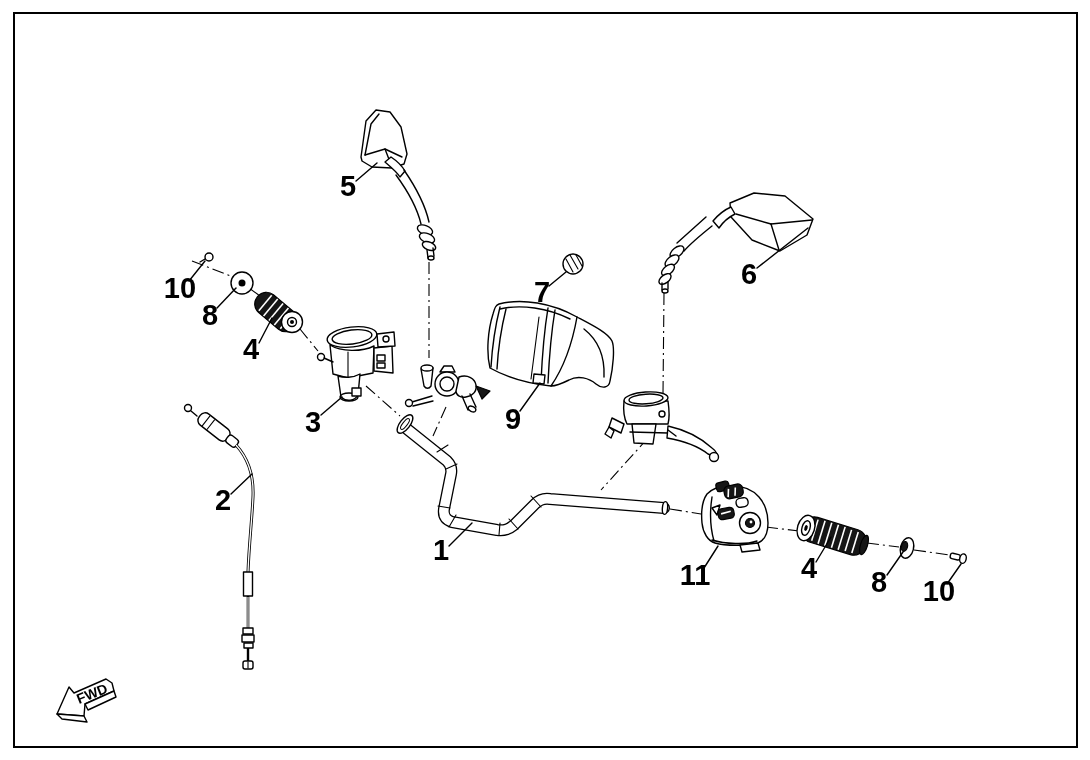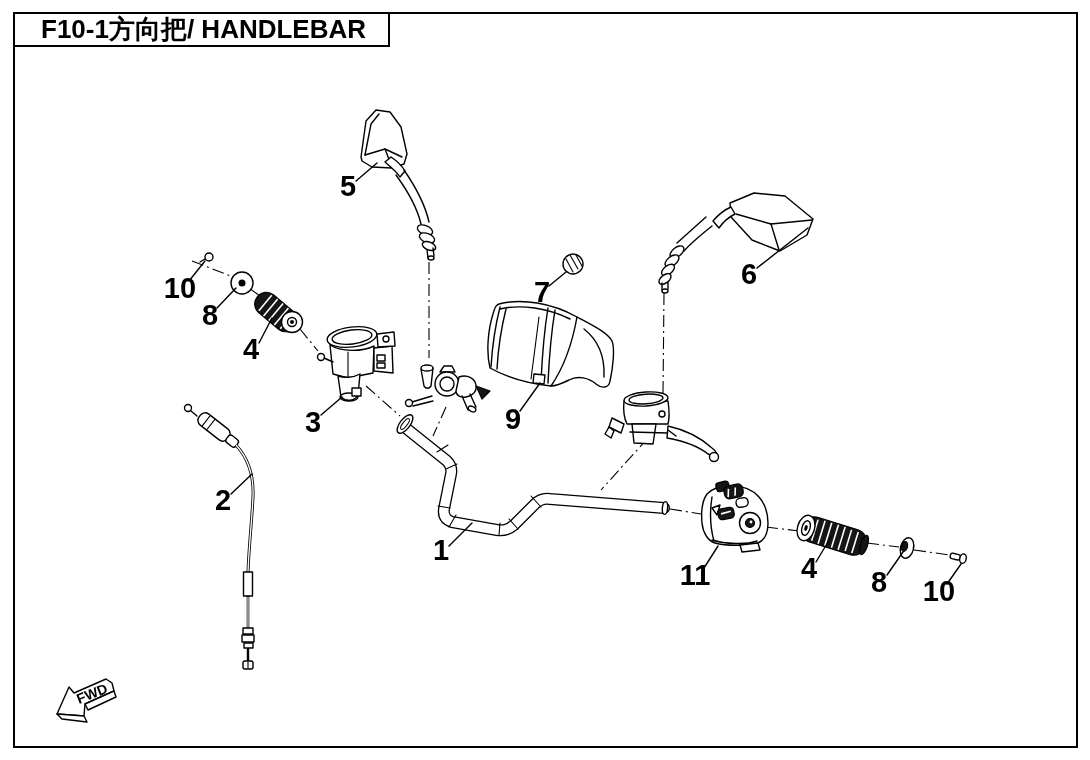--- a/index.html
+++ b/index.html
@@ -28,23 +28,20 @@
   .rib { stroke:#ffffff; stroke-width:1.6; fill:none; }
   .axis { fill:none; stroke:#000; stroke-width:1.1; stroke-dasharray:12 4 2 4; }
   .plabel { font-family:"Liberation Sans", sans-serif; font-size:29px; font-weight:bold; fill:#000; text-anchor:middle; }
   .fwdtxt { font-family:"Liberation Sans", sans-serif; font-size:14px; font-weight:bold; fill:#000; }
 </style>
 </head>
 <body>
 
 <div class="page">
   <div class="frame"></div>
-  <div class="title-box">
-    <span>F10-1方向把/ HANDLEBAR</span>
-  </div>
 
   <svg class="diagram" width="1090" height="760" viewBox="0 0 1090 760">
 
     <g>
       <path class="axis" d="M192,261 L236,278"></path>
       <path class="axis" d="M249,288 L260,296"></path>
       <path class="axis" d="M300,329 L318,351"></path>
       <path class="axis" d="M366,386 L400,416"></path>
       <path class="axis" d="M429,262 L429,358"></path>
       <path class="axis" d="M664,293 L663,394"></path>

